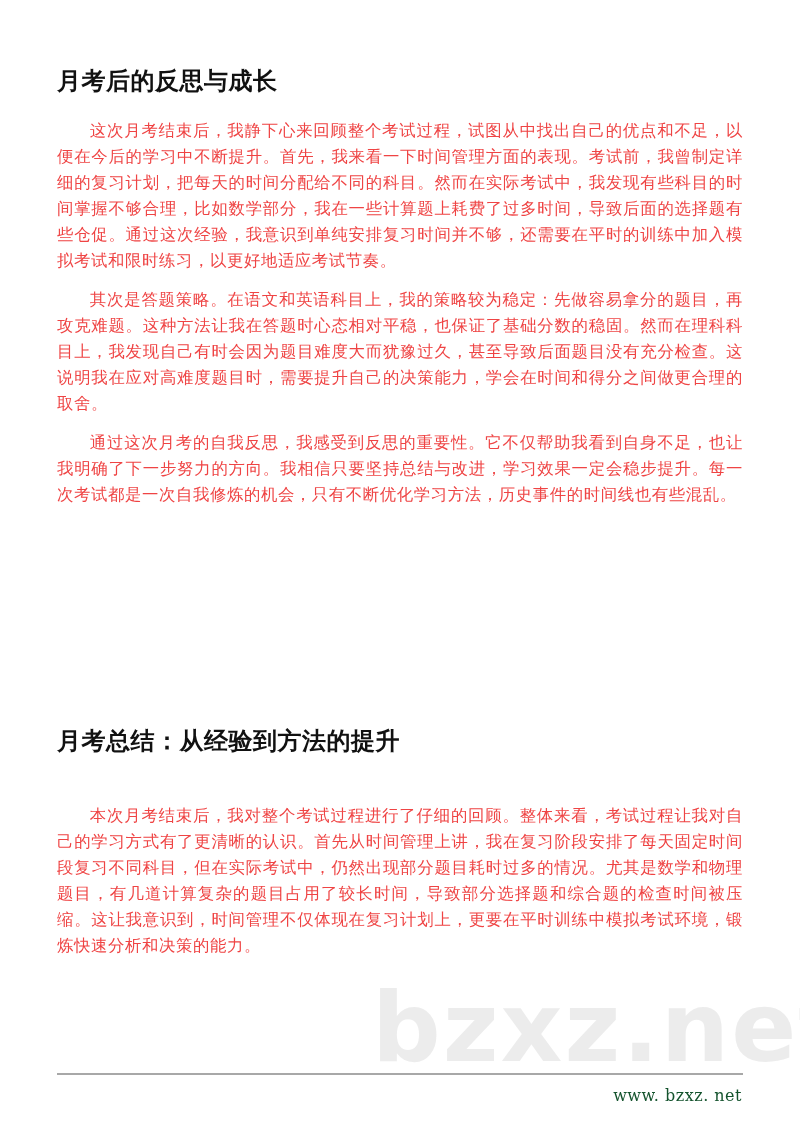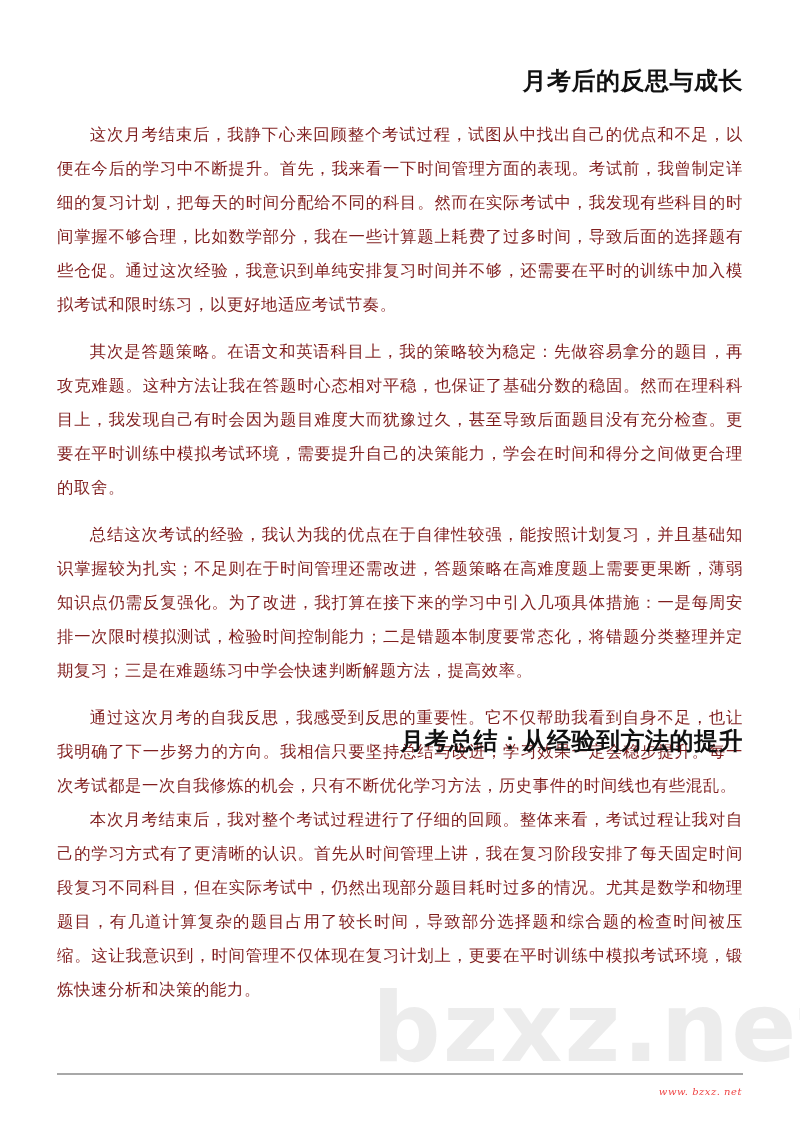--- a/index.html
+++ b/index.html
@@ -18,21 +18,21 @@
     .page {
       position: absolute;
       left: 57px;
       top: 0;
       width: 686px;
     }
     .title {
       position: absolute;
       left: 0;
       width: 686px;
-      text-align: right;
+      text-align: left;
       font-family: "DejaVu Sans", "Liberation Sans", sans-serif;
       font-weight: bold;
       font-size: 24px;
       line-height: 30px;
       letter-spacing: 0.5px;
       color: #111111;
       margin: 0;
     }
     .title-1 { top: 66px; }
     .title-2 { top: 726px; }
@@ -41,44 +41,43 @@
       position: absolute;
       left: 0;
       width: 686px;
     }
     .section-1 { top: 118px; }
     .section-2 { top: 803px; }
 
     .para {
       margin: 0 0 13px 0;
       font-size: 16.4px;
-      line-height: 34px;
+      line-height: 26px;
       text-align: justify;
       text-indent: 2em;
-      color: #7f1d1d;
+      color: #ef4444;
       letter-spacing: 0.6px;
     }
     .para.no-indent { text-indent: 0; }
 
     .footer-rule {
       position: absolute;
       left: 57px;
       top: 1073px;
       width: 686px;
       height: 0;
       border-top: 2px solid #a8a8a8;
     }
     .footer-site {
       position: absolute;
       right: 58px;
       top: 1086px;
       font-family: "DejaVu Serif", "Liberation Serif", serif;
-      font-style: italic;
-      font-size: 10px;
-      color: #ef4444;
+      font-size: 16px;
+      color: #14532d;
       letter-spacing: 0.5px;
     }
     .watermark {
       position: absolute;
       left: 372px;
       top: 978px;
       font-family: "DejaVu Sans", "Liberation Sans", sans-serif;
       font-weight: bold;
       font-size: 96px;
       line-height: 100px;
@@ -90,22 +89,21 @@
   </style>
 </head>
 <body>
 
 <div class="page">
 
   <h1 class="title title-1">月考后的反思与成长</h1>
 
   <div class="section section-1">
     <p class="para">这次月考结束后，我静下心来回顾整个考试过程，试图从中找出自己的优点和不足，以便在今后的学习中不断提升。首先，我来看一下时间管理方面的表现。考试前，我曾制定详细的复习计划，把每天的时间分配给不同的科目。然而在实际考试中，我发现有些科目的时间掌握不够合理，比如数学部分，我在一些计算题上耗费了过多时间，导致后面的选择题有些仓促。通过这次经验，我意识到单纯安排复习时间并不够，还需要在平时的训练中加入模拟考试和限时练习，以更好地适应考试节奏。</p>
-    <p class="para">其次是答题策略。在语文和英语科目上，我的策略较为稳定：先做容易拿分的题目，再攻克难题。这种方法让我在答题时心态相对平稳，也保证了基础分数的稳固。然而在理科科目上，我发现自己有时会因为题目难度大而犹豫过久，甚至导致后面题目没有充分检查。更要在平时训练中模拟考试环境，需要提升自己的决策能力，学会在时间和得分之间做更合理的取舍。</p>
-    <p class="para">总结这次考试的经验，我认为我的优点在于自律性较强，能按照计划复习，并且基础知识掌握较为扎实；不足则在于时间管理还需改进，答题策略在高难度题上需要更果断，薄弱知识点仍需反复强化。为了改进，我打算在接下来的学习中引入几项具体措施：一是每周安排一次限时模拟测试，检验时间控制能力；二是错题本制度要常态化，将错题分类整理并定期复习；三是在难题练习中学会快速判断解题方法，提高效率。</p>
+    <p class="para">其次是答题策略。在语文和英语科目上，我的策略较为稳定：先做容易拿分的题目，再攻克难题。这种方法让我在答题时心态相对平稳，也保证了基础分数的稳固。然而在理科科目上，我发现自己有时会因为题目难度大而犹豫过久，甚至导致后面题目没有充分检查。这说明我在应对高难度题目时，需要提升自己的决策能力，学会在时间和得分之间做更合理的取舍。</p>
     <p class="para">通过这次月考的自我反思，我感受到反思的重要性。它不仅帮助我看到自身不足，也让我明确了下一步努力的方向。我相信只要坚持总结与改进，学习效果一定会稳步提升。每一次考试都是一次自我修炼的机会，只有不断优化学习方法，历史事件的时间线也有些混乱。</p>
   </div>
 
   <h1 class="title title-2">月考总结：从经验到方法的提升</h1>
 
   <div class="section section-2">
     <p class="para">本次月考结束后，我对整个考试过程进行了仔细的回顾。整体来看，考试过程让我对自己的学习方式有了更清晰的认识。首先从时间管理上讲，我在复习阶段安排了每天固定时间段复习不同科目，但在实际考试中，仍然出现部分题目耗时过多的情况。尤其是数学和物理题目，有几道计算复杂的题目占用了较长时间，导致部分选择题和综合题的检查时间被压缩。这让我意识到，时间管理不仅体现在复习计划上，更要在平时训练中模拟考试环境，锻炼快速分析和决策的能力。</p>
   </div>
 </div>
 

